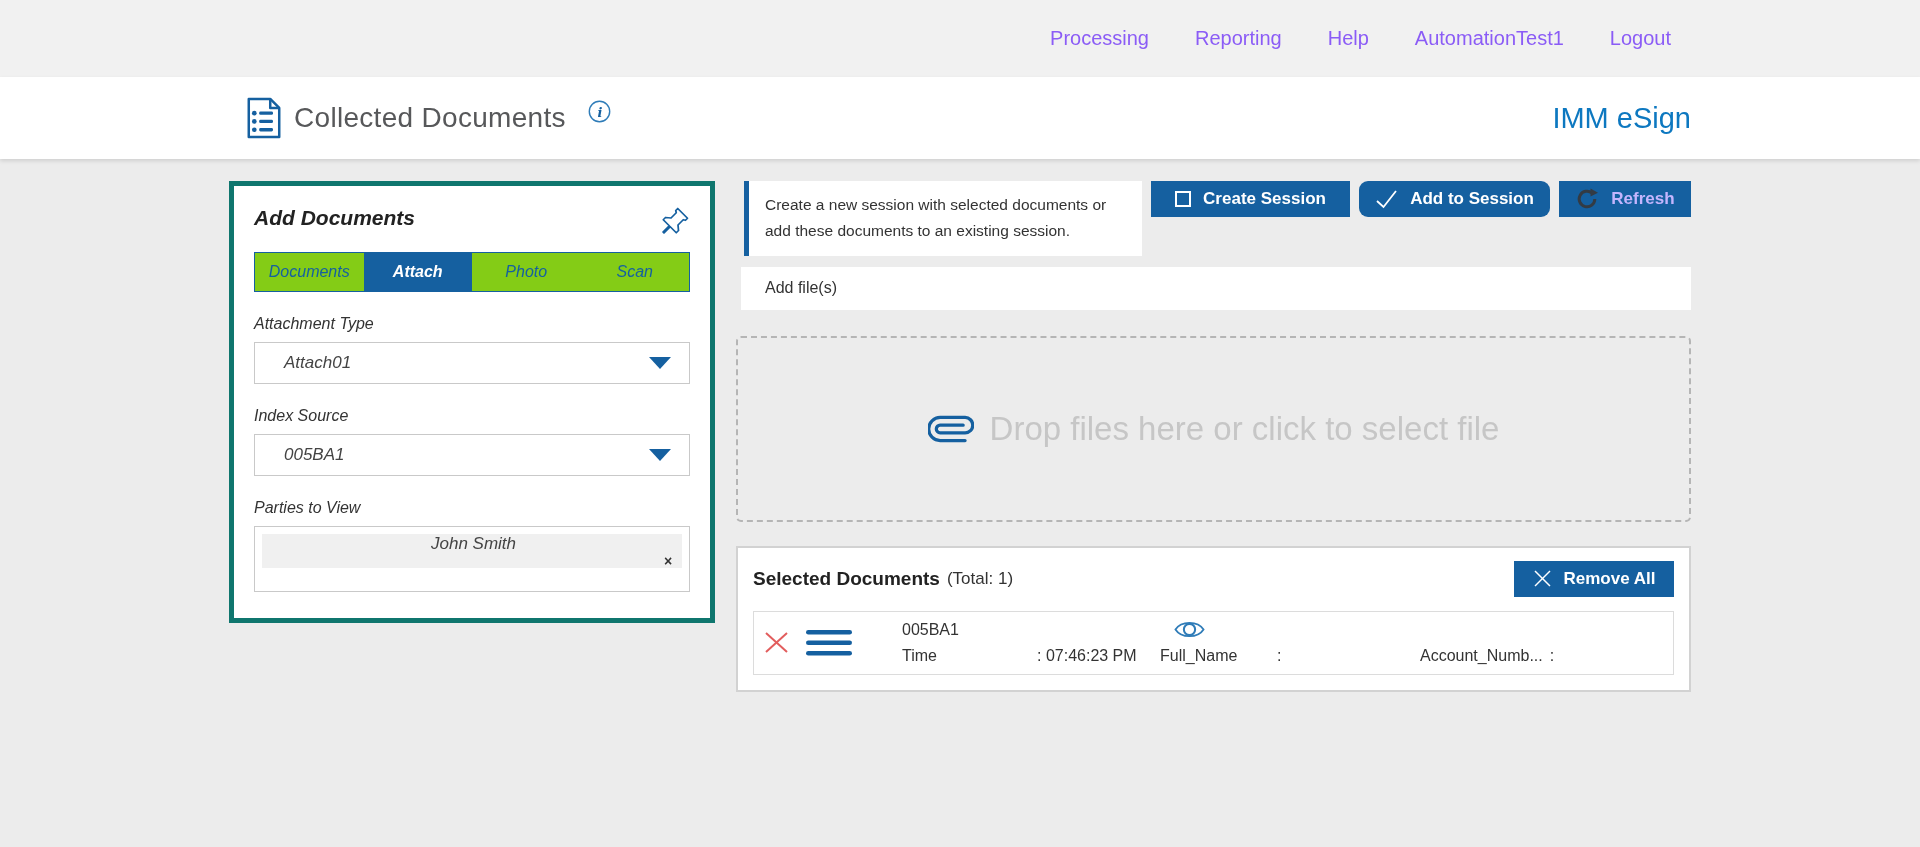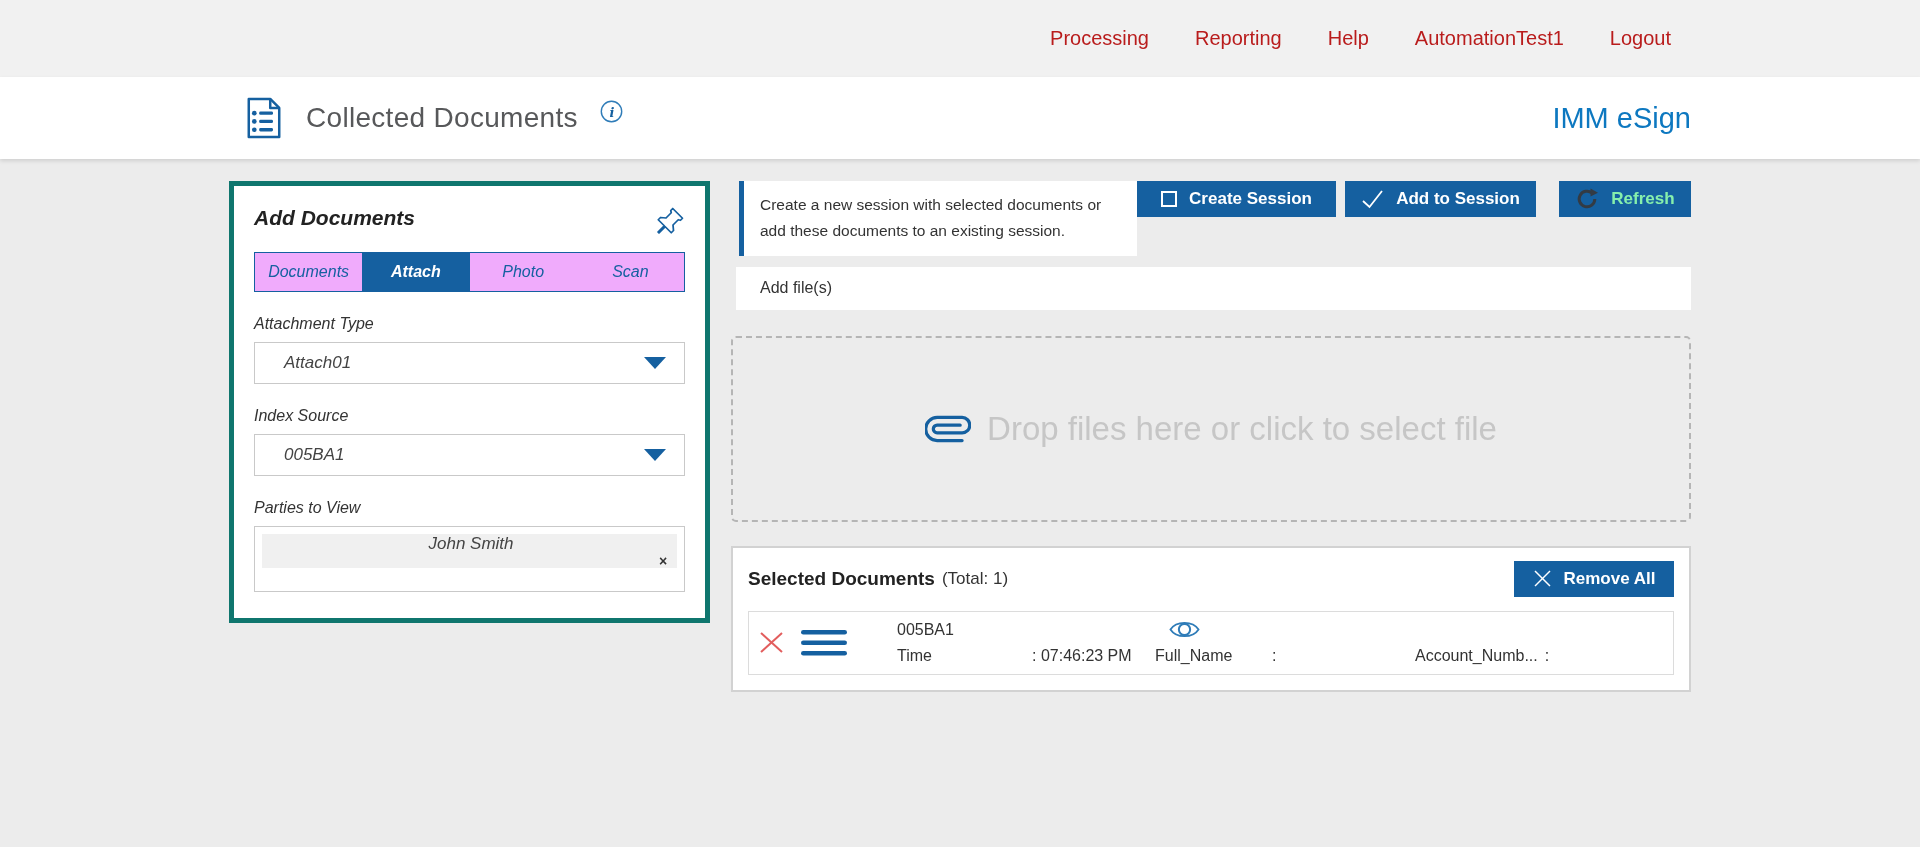--- a/index.html
+++ b/index.html
@@ -6,58 +6,58 @@
   html,body { width:1920px; height:847px; }
   body {
     font-family:"Liberation Sans","DejaVu Sans",sans-serif;
     background:#ececec; color:#333; overflow:hidden;
   }
   .container { width:1462px; margin:0 auto; }
 
   
   .topnav { height:77px; background:#f1f1f1; }
   .topnav-inner { height:100%; display:flex; align-items:center; justify-content:flex-end; gap:46px; padding-right:20px; }
-  .topnav-item { font-size:20px; color:#b91c1c; cursor:pointer; }
+  .topnav-item { font-size:20px; color:#8b5cf6; cursor:pointer; }
 
   
   .appheader { height:82px; background:#ffffff; box-shadow:0 2px 4px rgba(0,0,0,0.12); position:relative; z-index:2; }
   .appheader-inner { height:100%; display:flex; align-items:center; padding:0 0 0 17px; }
   .title-group { display:flex; align-items:center; }
-  .page-title { font-size:28px; font-weight:400; color:#57585a; margin-left:24px; letter-spacing:0.3px; }
+  .page-title { font-size:28px; font-weight:400; color:#57585a; margin-left:12px; letter-spacing:0.3px; }
   .info-badge { margin-left:22px; margin-top:-14px; }
   .brand { margin-left:auto; font-size:29px; color:#0d78c0; }
 
   
   .content { padding-top:22px; }
   .columns { display:flex; align-items:flex-start; gap:21px; }
 
   
   .card { width:486px; background:#fff; border:5px solid #0f766e; padding:20px 20px 26px 20px;font-style:italic; }
   .card-head { display:flex; align-items:flex-start; justify-content:space-between; }
   .card-title { font-size:21px; font-weight:700; color:#222; }
-  .tabbar { margin-top:16px; display:flex; border:1px solid #1560a0; background:#f0abfc;justify-content:flex-end; }
+  .tabbar { margin-top:16px; display:flex; border:1px solid #1560a0; background:#84cc16;justify-content:flex-end; }
   .tab { flex:1; height:38px; display:flex; align-items:center; justify-content:center; font-size:16px; color:#1560a0; cursor:pointer; }
   .tab.active { background:#1560a0; color:#fff; font-weight:700; }
   .field-label { margin-top:23px; font-size:16px; color:#333; }
   .select { margin-top:9px; height:42px; border:1px solid #c9c9c9; background:#fff; display:flex; align-items:center; padding:0 18px 0 29px; cursor:pointer; }
   .select-value { font-size:17px; color:#444; }
   .caret { margin-left:auto; width:0; height:0; border-left:11px solid transparent; border-right:11px solid transparent; border-top:12px solid #1560a0; }
   .parties-box { margin-top:9px; min-height:66px; border:1px solid #c9c9c9; background:#fff; padding:7px; }
   .chip { background:#f0f0f0; height:34px; display:flex; align-items:center; padding:0 10px 0 13px;flex-direction:column; }
   .chip-name { font-size:17px; color:#444; }
   .chip-x { margin-left:auto; font-size:14px; font-weight:700; color:#333; cursor:pointer; line-height:1; }
 
   
   .rightcol { flex:1; }
   .row-actions { display:flex; align-items:flex-start; }
   .info-box { width:398px; background:#fff; border-left:5px solid #1560a0; padding:11px 14px 11px 16px; font-size:15.5px; color:#333; line-height:1.7;margin-left:8px; }
   .btn { height:36px; background:#1560a0; color:#fff; display:flex; align-items:center; justify-content:center; gap:12px; font-size:17px; font-weight:700; border:none; cursor:pointer; }
   .btn-create { margin-left:auto; width:199px; }
-  .btn-add { margin-left:9px; width:191px; }
-  .btn-refresh { margin-left:23px; width:132px; color:#86efac; }
+  .btn-add { margin-left:9px; width:191px;border-radius:9px; }
+  .btn-refresh { margin-left:9px; width:132px; color:#c4b5fd; }
   .sq-icon { width:16px; height:16px; border:2px solid #fff; }
 
   .addfiles-bar { margin-top:11px; height:43px; background:#fff; border-left:5px solid #ececec; display:flex; align-items:center; padding-left:24px; font-size:16px; color:#333; cursor:pointer; }
 
   .dropzone { margin-top:26px; height:186px; border:2px dashed #b5b5b5; border-radius:5px; display:flex; align-items:center; justify-content:center; gap:16px; cursor:pointer; }
   .dropzone-text { font-size:33px; color:#c6c6c6; }
 
   
   .selected-docs { margin-top:24px; background:#fff; border:2px solid #d2d2d2; padding:13px 15px 15px 15px; }
   .sd-head { display:flex; align-items:center; }

